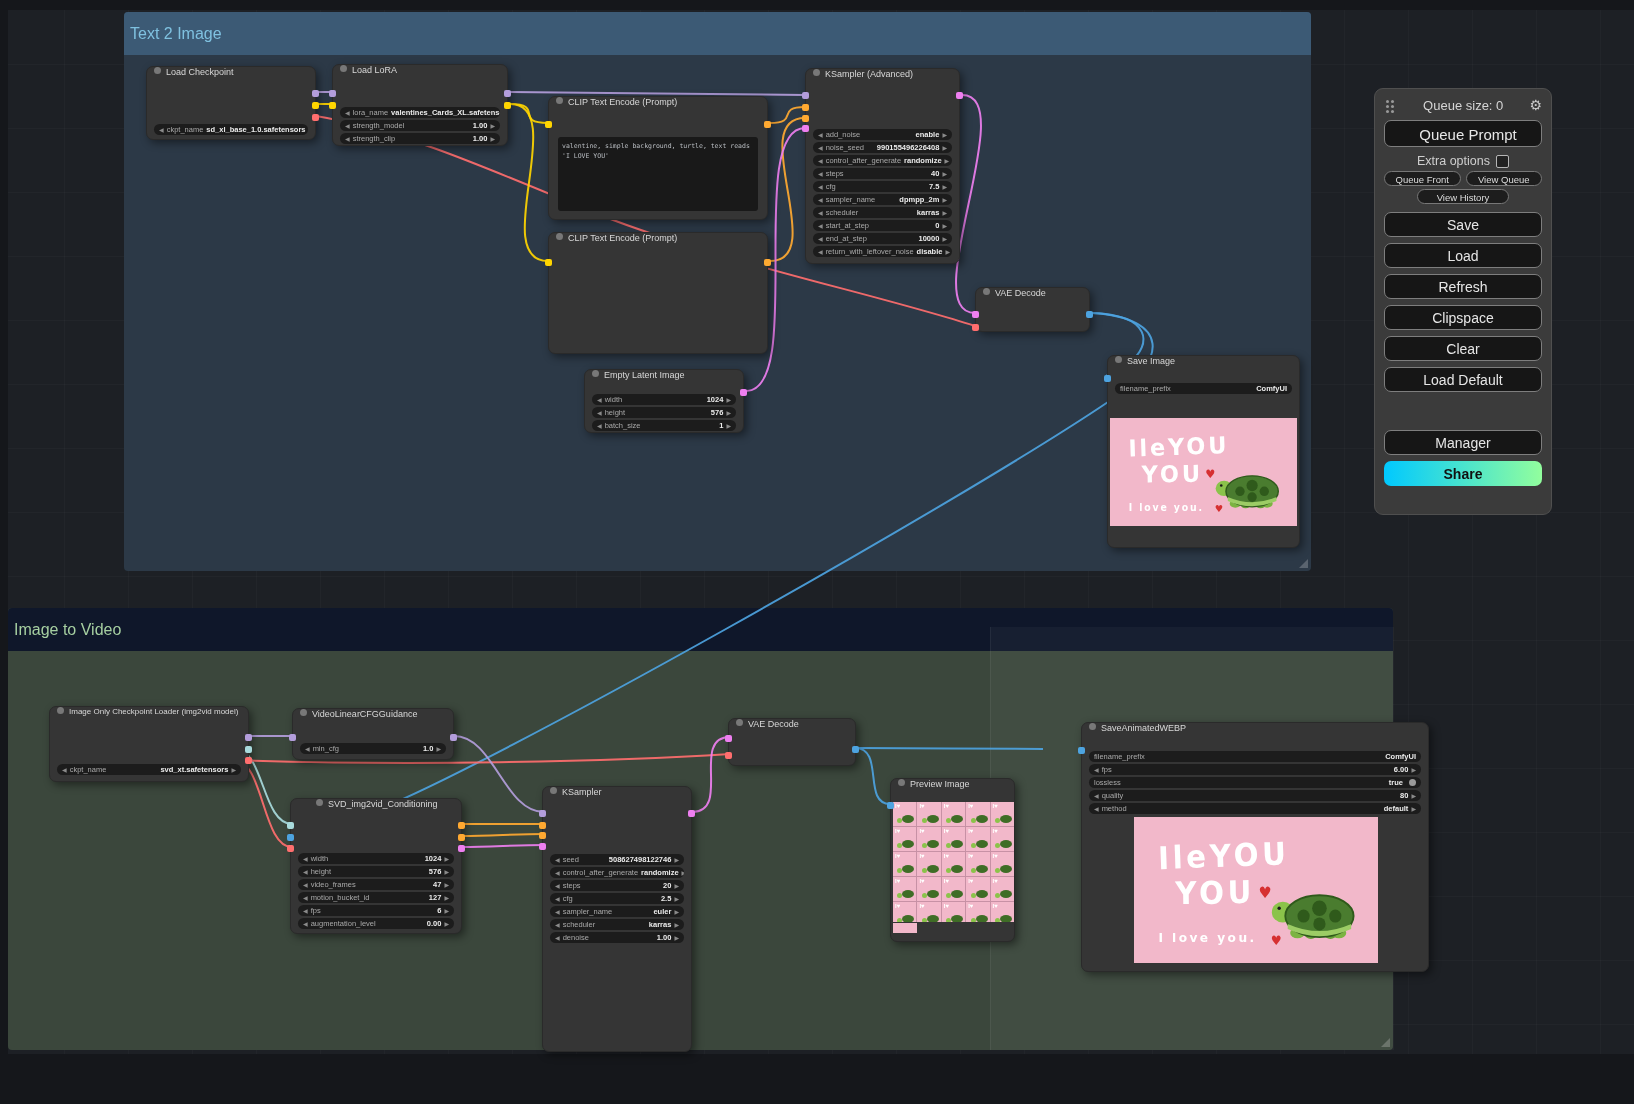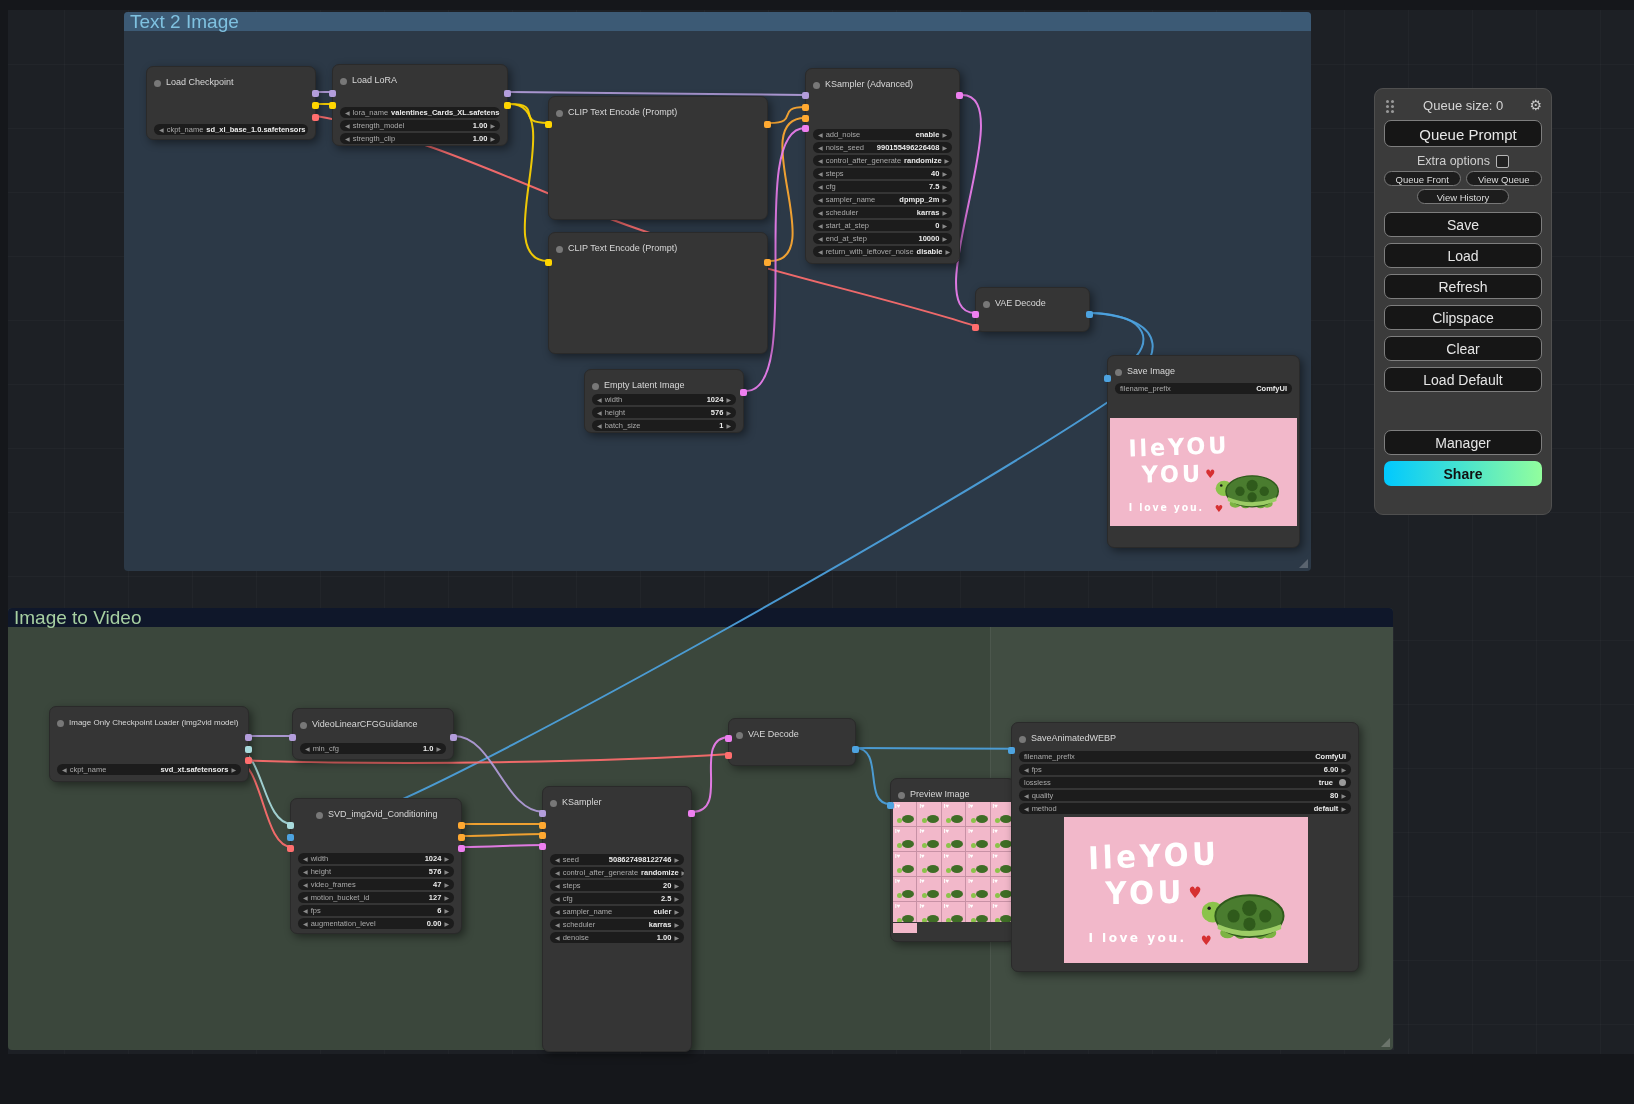--- a/index.html
+++ b/index.html
@@ -9,38 +9,38 @@
        background-image:linear-gradient(rgba(255,255,255,.022) 1px,transparent 1px),
                         linear-gradient(90deg,rgba(255,255,255,.022) 1px,transparent 1px);
        background-size:64px 64px;}
   .edge{position:absolute;background:#15171b;z-index:0;}
   #edge-left{left:0;top:0;width:8px;height:1104px;}
   #edge-top{left:0;top:0;width:100%;height:10px;}
   #edge-bottom{left:0;top:1054px;width:100%;height:50px;}
 
   
   .group{position:absolute;border-radius:4px;z-index:1;}
-  .group-title{height:19px;line-height:19px;padding:0 6px;font-size:19px;border-radius:4px 4px 0 0;}
+  .group-title{height:19px;line-height:19px;padding:12px 6px;font-size:16px;border-radius:4px 4px 0 0;}
   #group-t2i{left:124px;top:12px;width:1187px;height:559px;background:#2c3947;}
   #group-t2i .group-title{background:#3c5a75;color:var(--c-group-t2i-title,#7fc1e0);}
   #group-i2v{left:8px;top:608px;width:1385px;height:442px;background:#3b473c;}
   #group-i2v .group-title{background:#0f172a;color:var(--c-group-i2v-title,#a6cfa1);}
   .group::after{content:"";position:absolute;right:3px;bottom:3px;width:0;height:0;
     border-left:9px solid transparent;border-bottom:9px solid rgba(255,255,255,.22);}
   .group-overlay{position:absolute;left:990px;top:627px;width:403px;height:423px;
     background:rgba(255,255,255,.035);z-index:1;border-left:1px solid rgba(255,255,255,.06);}
 
   
   #links{position:absolute;left:0;top:0;z-index:5;pointer-events:none;}
   .lk{fill:none;stroke-width:2;opacity:.92;}
 
   
   .node{position:absolute;background:#353535;border:1px solid #2a2a2a;border-radius:7px;
         box-shadow:3px 3px 9px rgba(0,0,0,.45);z-index:10;color:#ddd;box-sizing:border-box;}
-  .node-header{height:20px;display:flex;align-items:flex-end;gap:5px;padding:0 7px;
+  .node-header{height:20px;display:flex;align-items:flex-start;gap:5px;padding:0 7px;
         color:#d8d8d8;font-size:9px;white-space:nowrap;overflow:hidden;}
   .hdot{width:7px;height:7px;border-radius:50%;background:#787878;flex:none;}
   .port{position:absolute;width:7px;height:7px;border-radius:2px;z-index:12;}
   .port.in{left:-4px;} .port.out{right:-4px;}
   .p-model{background:var(--c-model,#b39ddb);} .p-clip{background:var(--c-clip,#ffd500);}
   .p-vae{background:var(--c-vae,#ff6e6e);} .p-cond{background:var(--c-conditioning,#ffa931);}
   .p-latent{background:var(--c-latent,#ee7ff0);} .p-image{background:var(--c-image,#4da3e0);}
   .p-cvision{background:var(--c-clip-vision,#a8dadc);}
   .widgets{position:absolute;left:0;right:0;}
   .widget{height:11px;margin:0 7px 2px;background:#1c1c1c;border-radius:6px;
@@ -185,20 +185,21 @@
     </div>
 </div>
 
 <div class="node" id="n-clip-pos" style="left:548px;top:96px;width:220px;height:124px;">
   <div class="node-header">
     <span class="hdot"></span>
     <span>CLIP Text Encode (Prompt)</span>
   </div>
   <span class="port in p-clip" style="top:24px"></span>
   <span class="port out p-cond" style="top:24px"></span>
+  <div class="prompt-box" style="top:40px;height:66px">valentine, simple background, turtle, text reads 'I LOVE YOU'</div>
 </div>
 
 <div class="node" id="n-clip-neg" style="left:548px;top:232px;width:220px;height:122px;">
   <div class="node-header">
     <span class="hdot"></span>
     <span>CLIP Text Encode (Prompt)</span>
   </div>
   <span class="port in p-clip" style="top:26px"></span>
   <span class="port out p-cond" style="top:26px"></span>
 </div>
@@ -584,21 +585,21 @@
       <div class="frame">
         <span class="scribble">I♥</span>
       </div>
       <div class="frame">
         <span class="scribble">I♥</span>
       </div>
     </div>
   <div class="frame-stub" style="left:2px;top:144px;width:24px;height:10px"></div>
 </div>
 
-<div class="node" id="n-save-webp" style="left:1011px;top:722px;width:348px;height:250px;">
+<div class="node" id="n-save-webp" style="left:1081px;top:722px;width:348px;height:250px;">
   <div class="node-header">
     <span class="hdot"></span>
     <span>SaveAnimatedWEBP</span>
   </div>
   <span class="port in p-image" style="top:24px"></span>
   <div class="widgets" style="top:28px">
       <div class="widget">
         <span class="wl">filename_prefix</span>
         <span class="wv">ComfyUI</span>
       </div>

